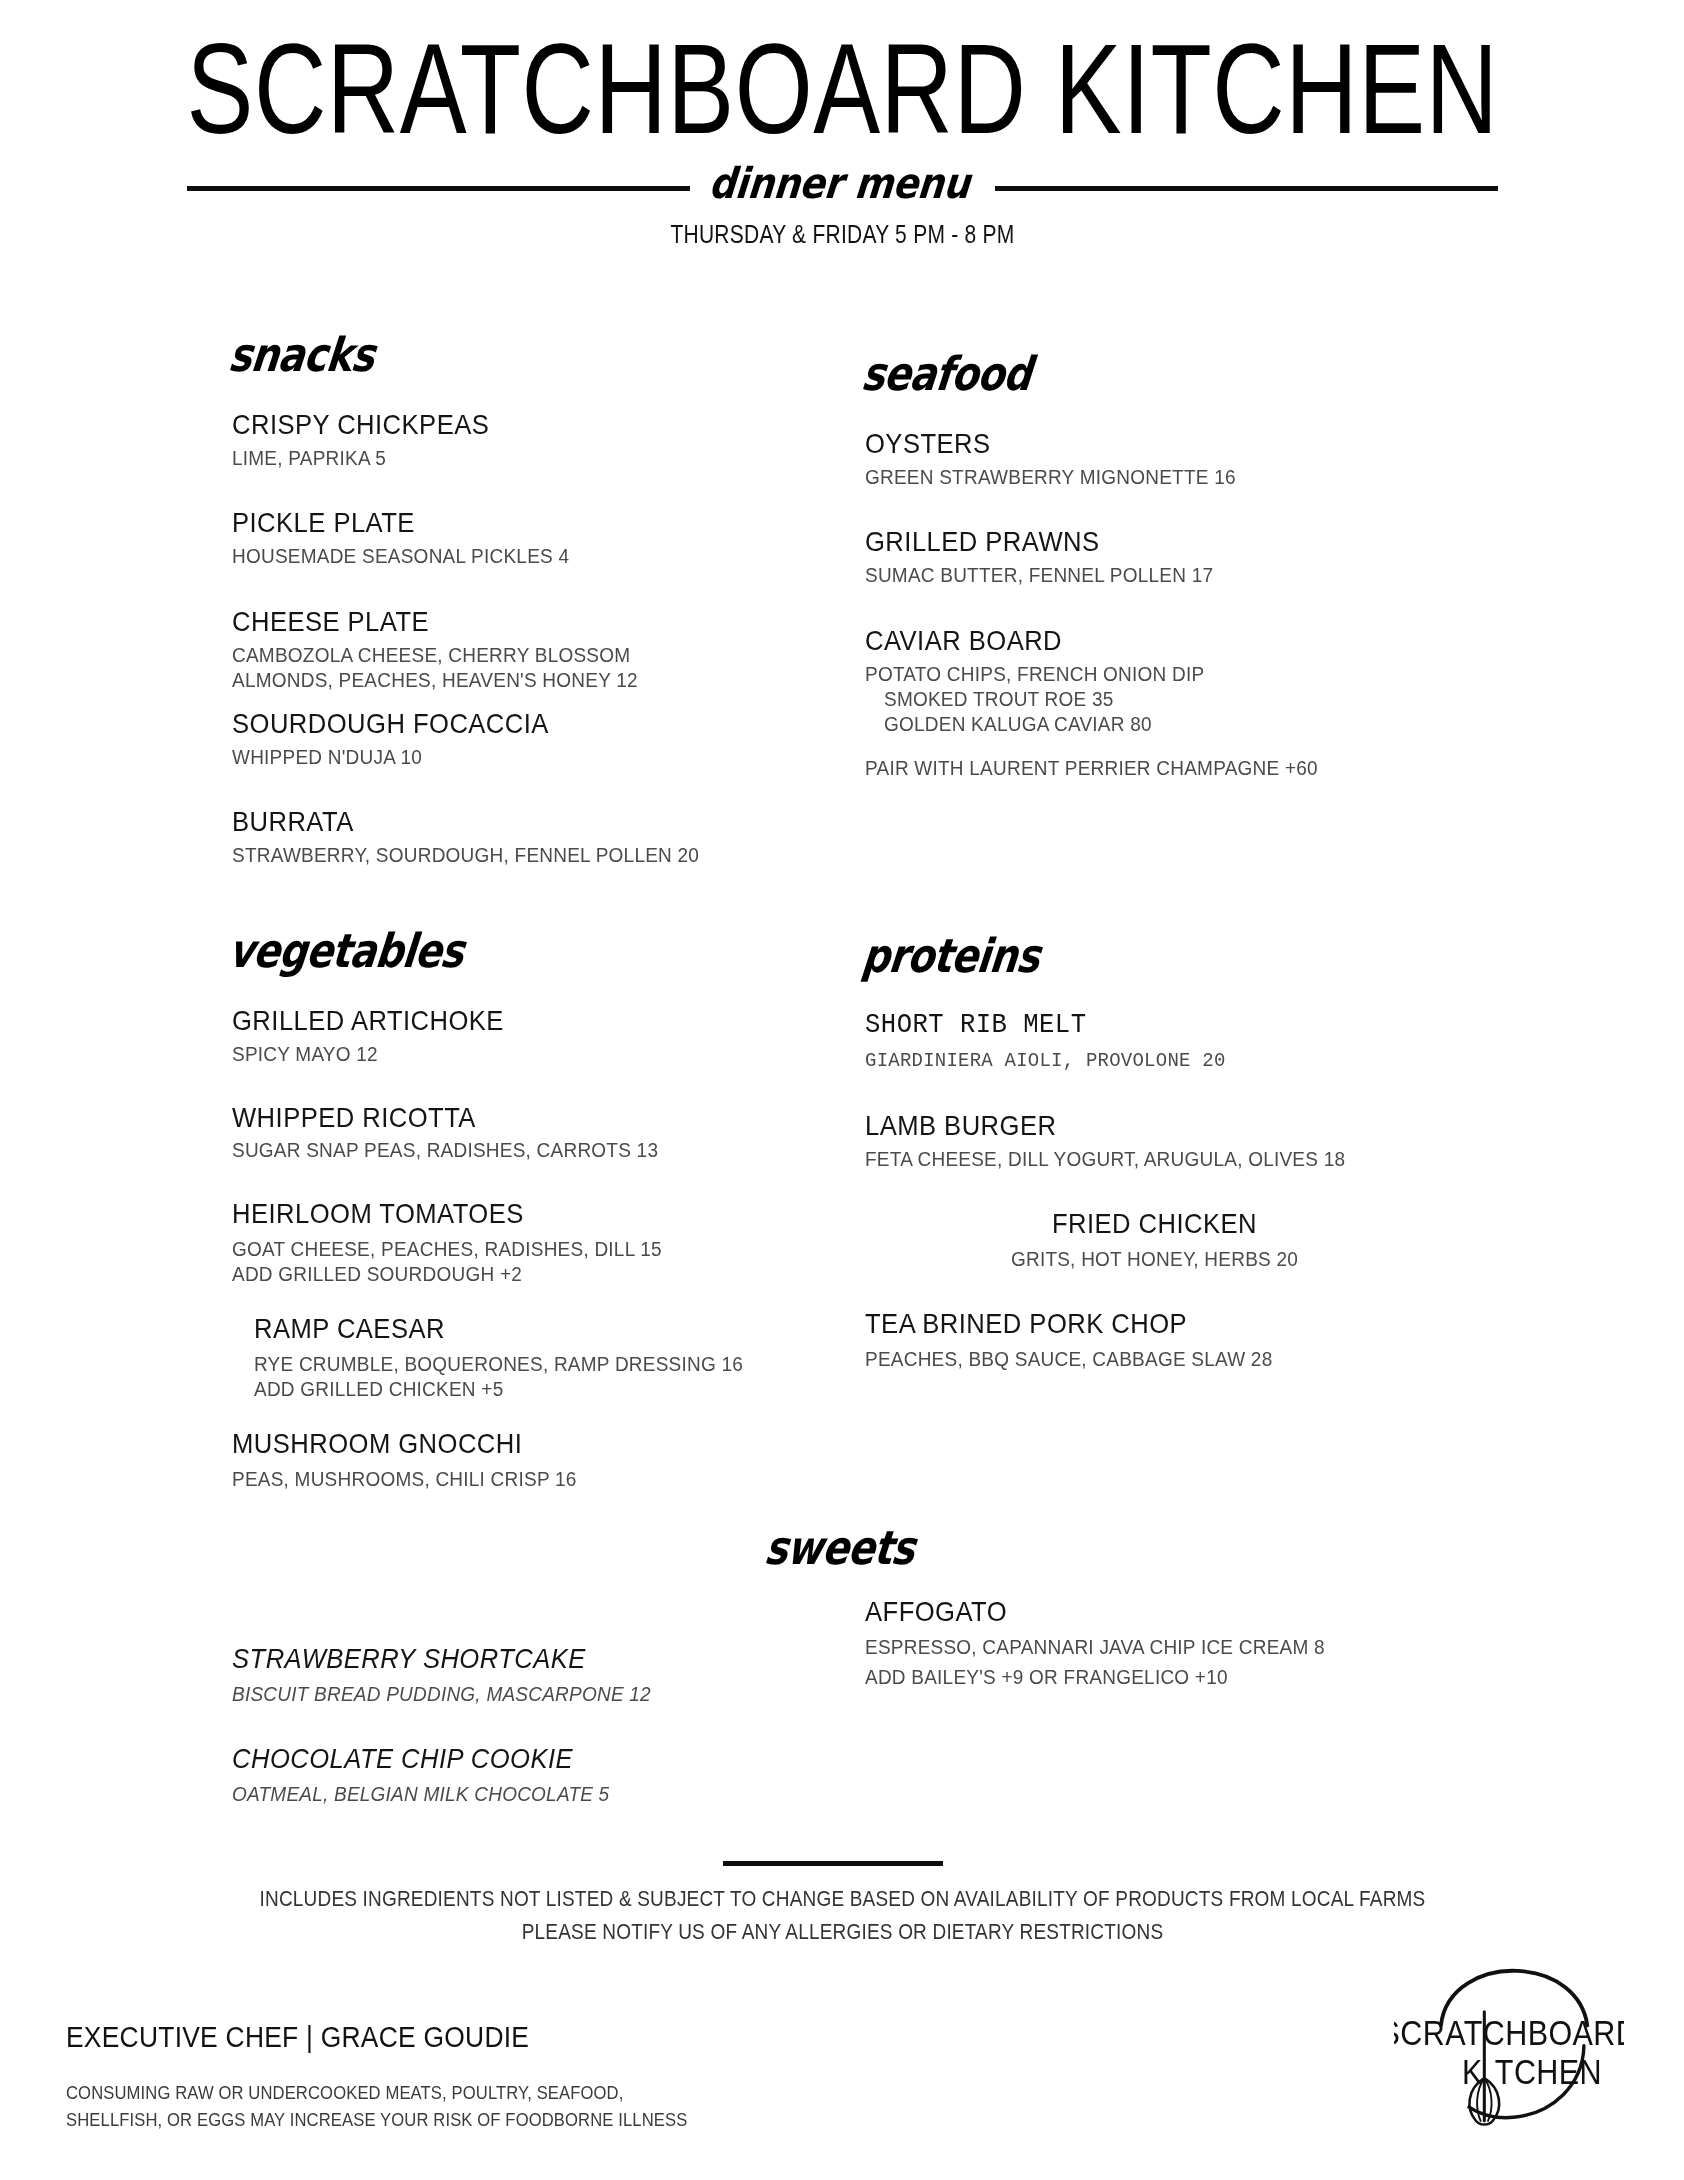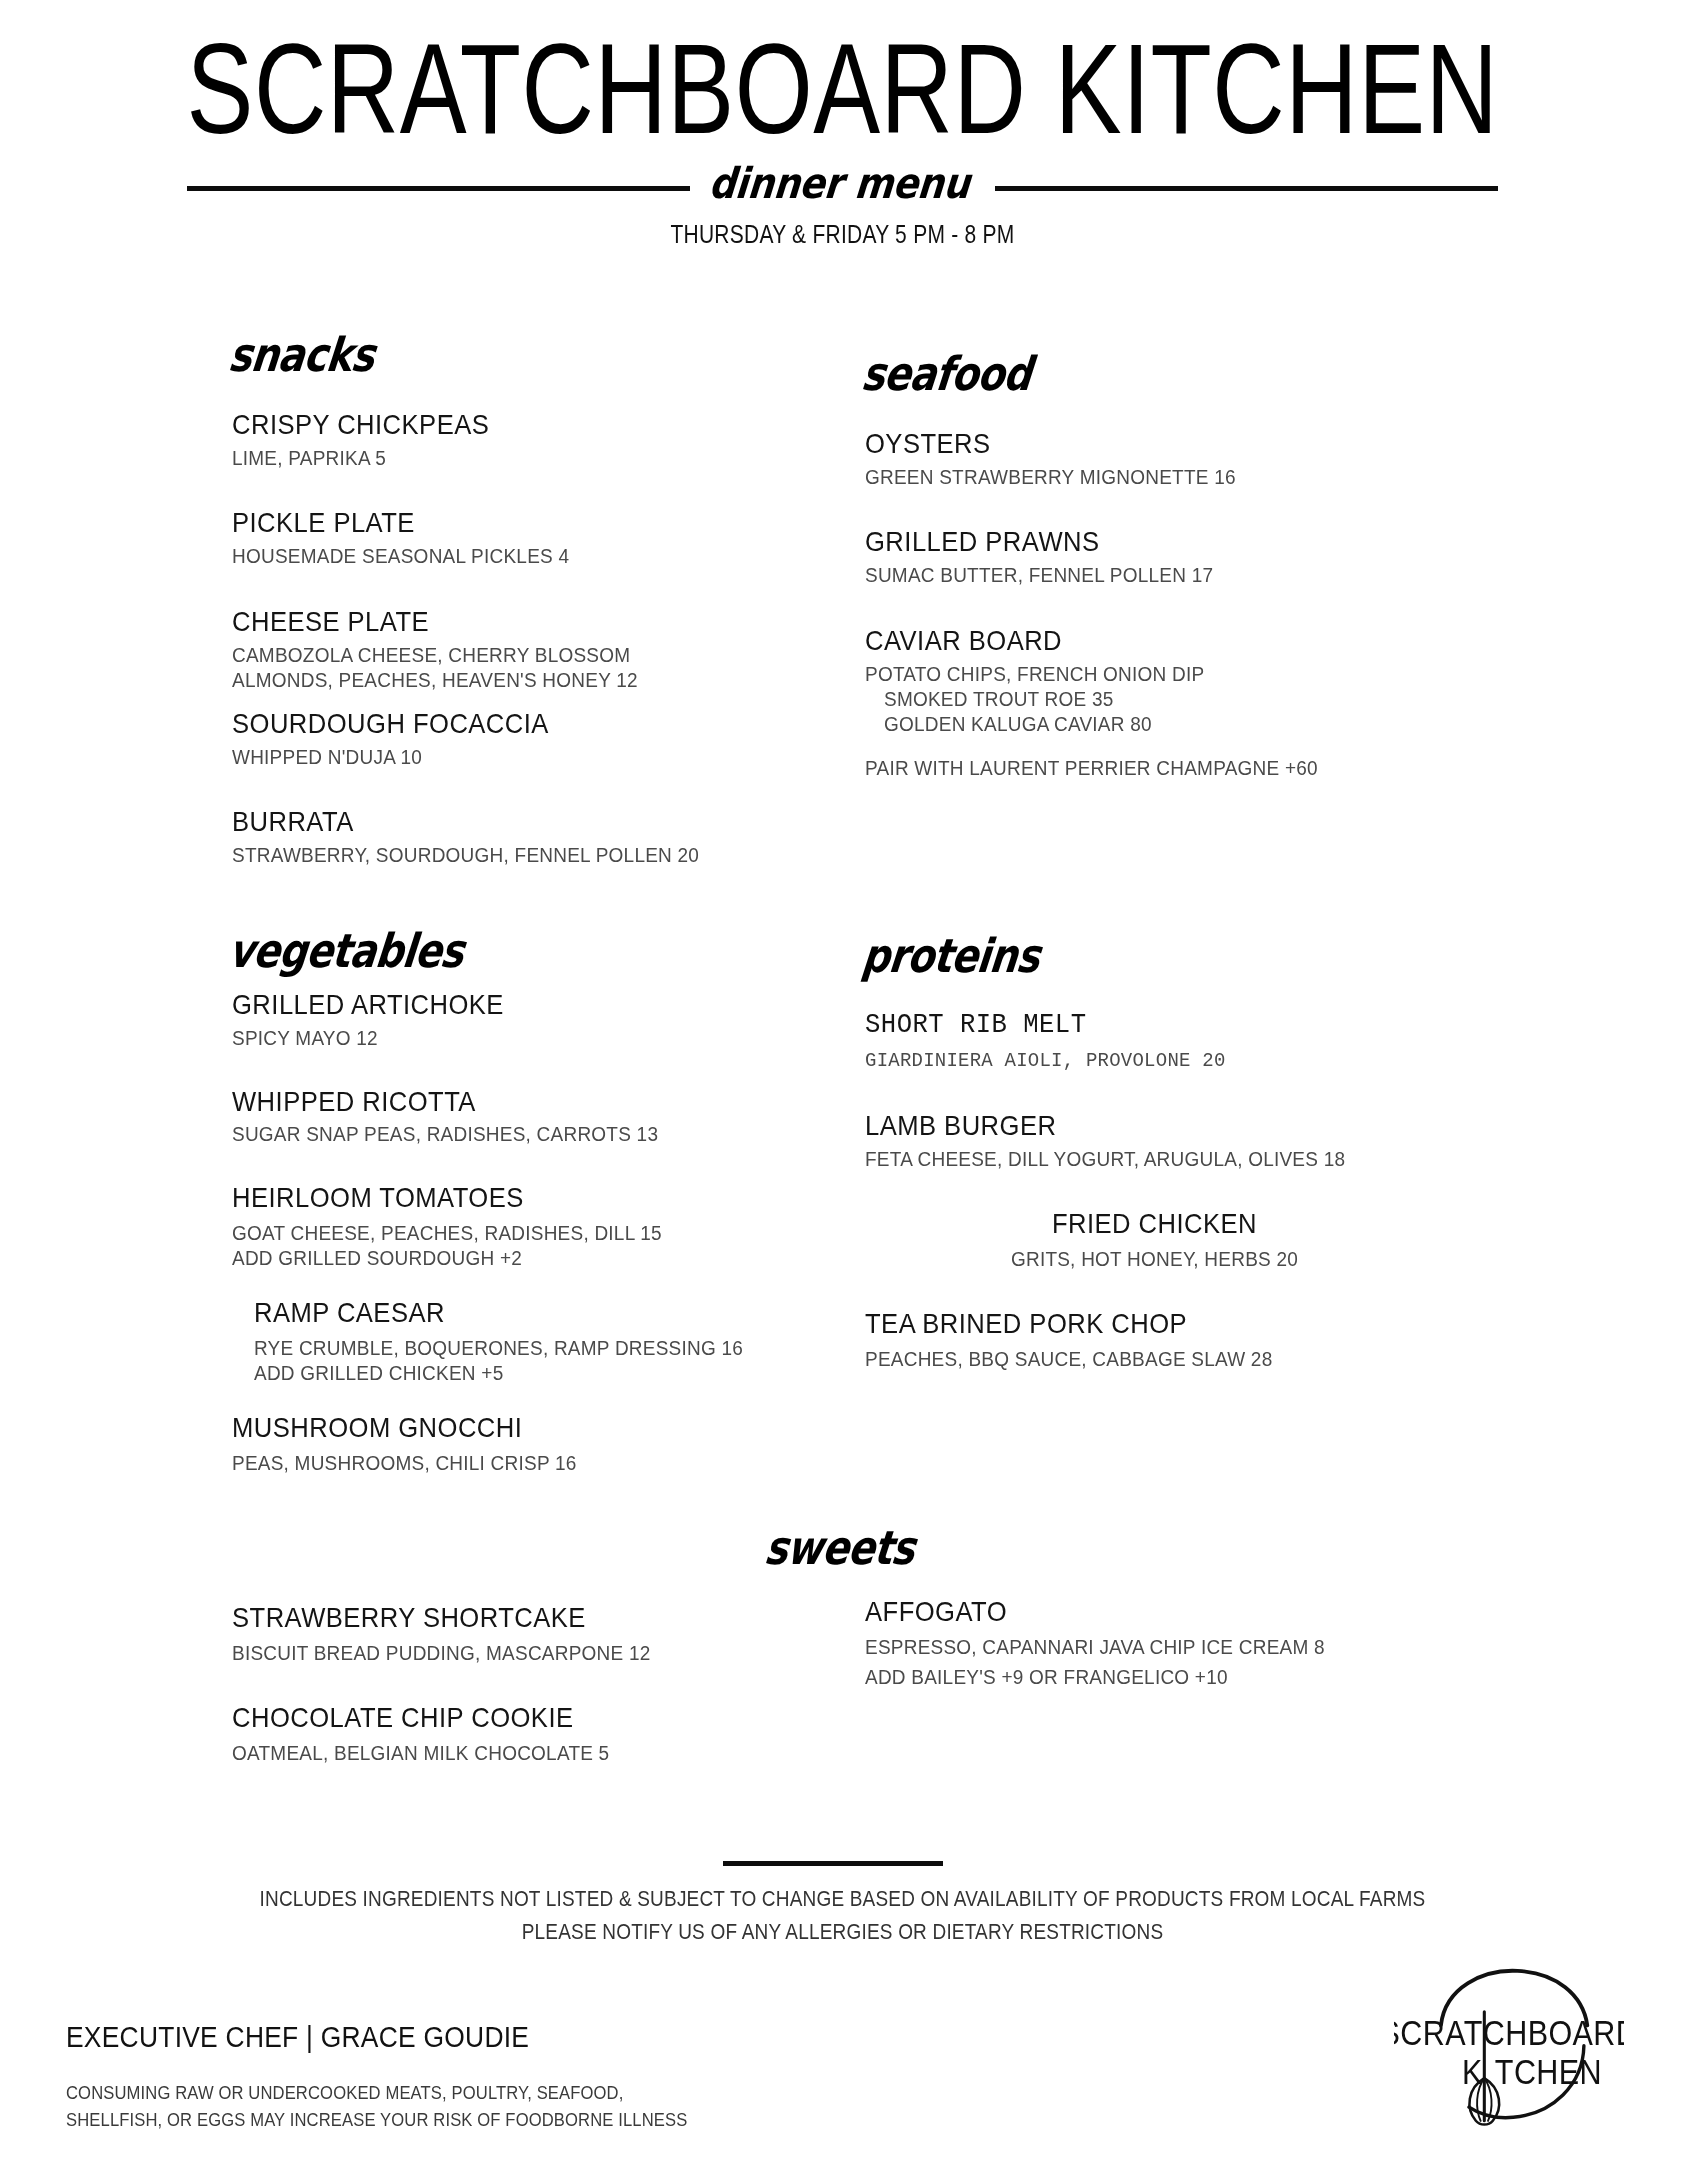--- a/index.html
+++ b/index.html
@@ -267,21 +267,21 @@
       <div class="item-desc" style="margin-top: 6px;">POTATO CHIPS, FRENCH ONION DIP</div>
       <div class="item-desc indent">SMOKED TROUT ROE 35</div>
       <div class="item-desc indent">GOLDEN KALUGA CAVIAR 80</div>
       <div class="item-desc pair">PAIR WITH LAURENT PERRIER CHAMPAGNE +60</div>
     </div>
   </div>
 
   <div class="col col-left" style="top: 928px;">
     <div class="section-heading">vegetables</div>
 
-    <div class="item" style="margin-top: 15px;">
+    <div class="item" style="margin-top: 31px;">
       <div class="item-name">GRILLED ARTICHOKE</div>
       <div class="item-desc" style="margin-top: 6px;">SPICY MAYO 12</div>
     </div>
 
     <div class="item" style="margin-top: 36px;">
       <div class="item-name">WHIPPED RICOTTA</div>
       <div class="item-desc" style="margin-top: 4.3px;">SUGAR SNAP PEAS, RADISHES, CARROTS 13</div>
     </div>
 
     <div class="item" style="margin-top: 36px;">
@@ -323,21 +323,21 @@
     <div class="item" style="margin-top: 37px;">
       <div class="item-name">TEA BRINED PORK CHOP</div>
       <div class="item-desc" style="margin-top: 7.7px;">PEACHES, BBQ SAUCE, CABBAGE SLAW 28</div>
     </div>
   </div>
 
   <div class="sweets-heading-wrap">
     <div class="section-heading">sweets</div>
   </div>
 
-  <div class="col col-left" style="top: 1601px;">
+  <div class="col col-left" style="top: 1642px; font-style: italic;">
     <div class="item">
       <div class="item-name">STRAWBERRY SHORTCAKE</div>
       <div class="item-desc" style="margin-top: 7.7px;">BISCUIT BREAD PUDDING, MASCARPONE 12</div>
     </div>
     <div class="item" style="margin-top: 37px;">
       <div class="item-name">CHOCOLATE CHIP COOKIE</div>
       <div class="item-desc" style="margin-top: 7.7px;">OATMEAL, BELGIAN MILK CHOCOLATE 5</div>
     </div>
   </div>
 

